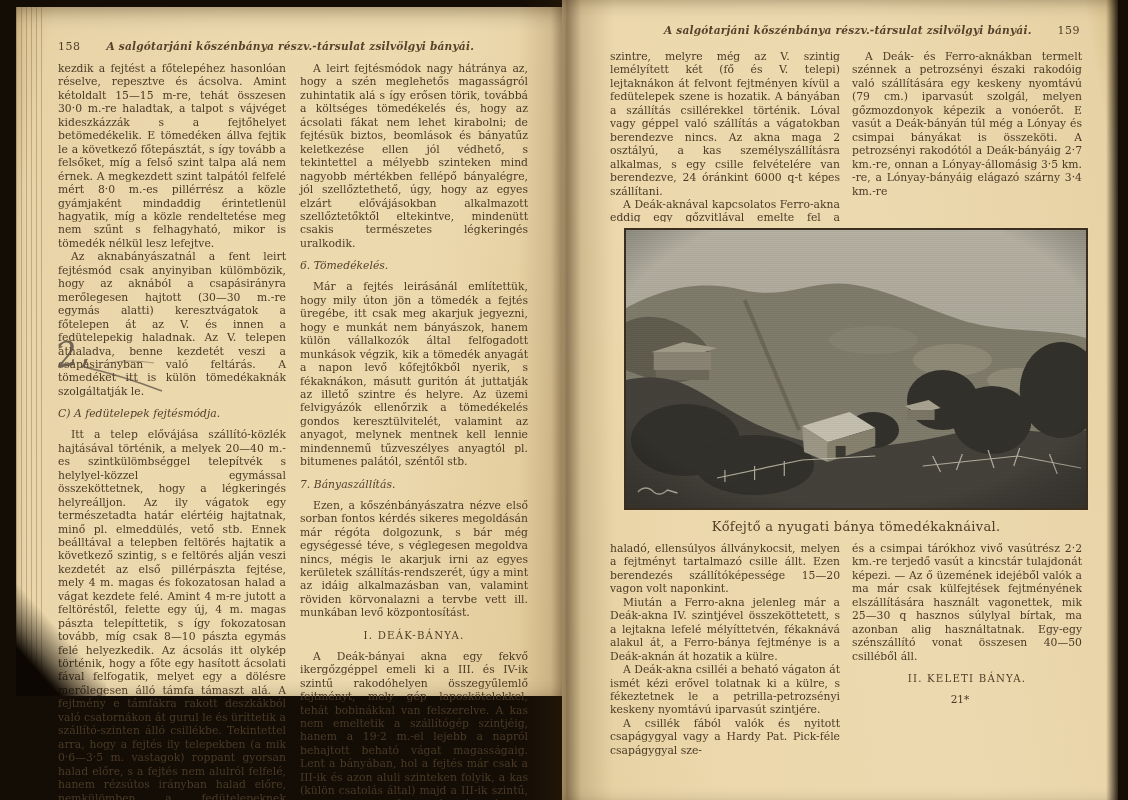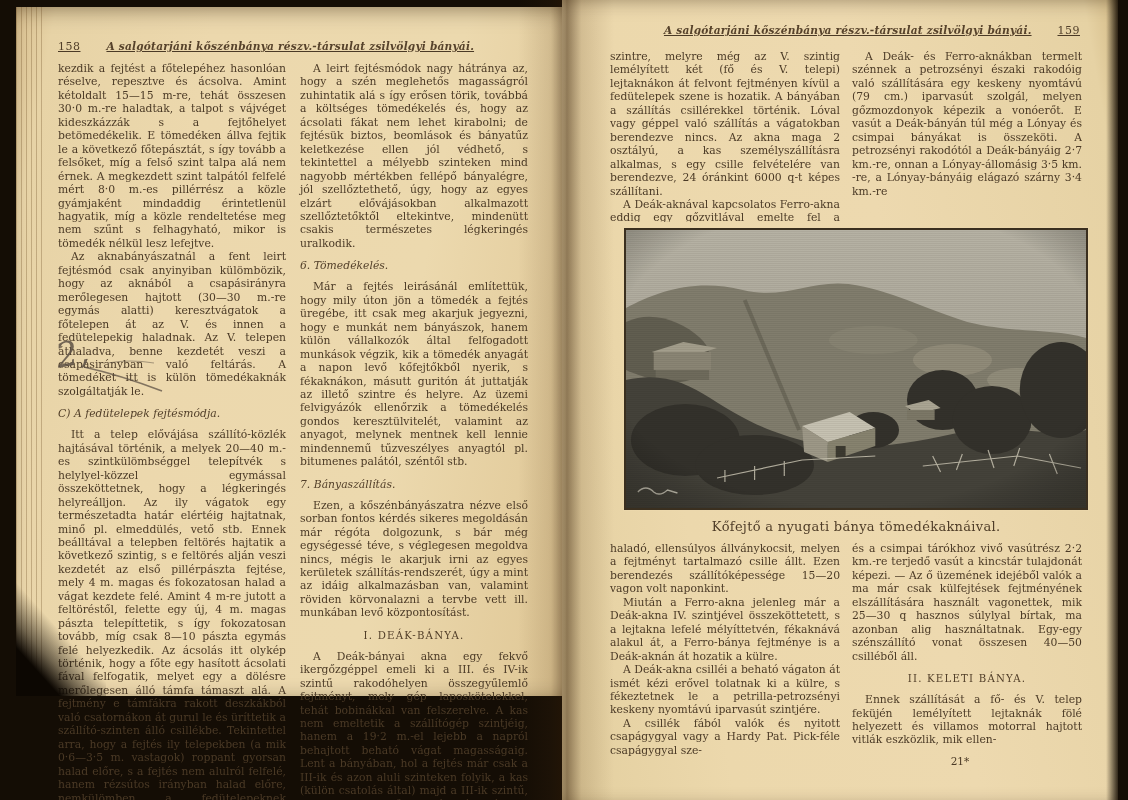--- a/index.html
+++ b/index.html
@@ -33,21 +33,21 @@
   }
   .gutter{
     position:absolute;left:518px;top:0;width:96px;height:800px;pointer-events:none;
     background:linear-gradient(90deg,rgba(80,50,18,0) 0%,rgba(80,50,18,.14) 34%,rgba(56,32,8,.42) 49%,rgba(56,32,8,.50) 51%,rgba(80,50,18,.16) 66%,rgba(80,50,18,0) 100%);
   }
   .right-edge{
     position:absolute;right:0;top:0;width:12px;height:100%;pointer-events:none;
     background:linear-gradient(270deg,rgba(18,10,2,.85),rgba(18,10,2,0));
   }
   
-  .running-head{position:absolute;left:0;right:0;display:flex;align-items:baseline;text-decoration:underline;}
+  .running-head{position:absolute;left:0;right:0;display:flex;align-items:baseline;}
   .page-left .running-head{top:33px;padding:0 34px 0 42px;}
   .page-right .running-head{top:24px;padding:0 38px 0 48px;}
   .pagenum{font-size:11px;letter-spacing:.5px;color:#503e29;}
   .run-title{flex:1;text-align:center;font-style:italic;font-weight:bold;font-size:10.6px;color:#56422b;letter-spacing:.2px;}
   
   .cols{position:absolute;display:flex;}
   .lp-cols{top:55px;left:42px;width:470px;gap:14px;}
   .rp-cols-top{top:50px;left:48px;width:472px;gap:12px;height:172px;overflow:hidden;}
   .rp-cols-bottom{top:542px;left:48px;width:472px;gap:12px;}
   .col{width:228px;}
@@ -223,21 +223,20 @@
     <div class="cols rp-cols-bottom">
       <div class="col">
         <p>haladó, ellensúlyos állványkocsit, melyen a fejtményt tartalmazó csille állt. Ezen berendezés szállítóképessége 15—20 vagon volt naponkint.</p>
         <p class="ind">Miután a Ferro-akna jelenleg már a Deák-akna IV. szintjével összeköttetett, s a lejtakna lefelé mélyíttetvén, fékaknává alakul át, a Ferro-bánya fejtménye is a Deák-aknán át hozatik a külre.</p>
         <p class="ind">A Deák-akna csilléi a beható vágaton át ismét kézi erővel tolatnak ki a külre, s fékeztetnek le a petrilla-petrozsényi keskeny nyomtávú iparvasút szintjére.</p>
         <p class="ind">A csillék fából valók és nyitott csapágygyal vagy a Hardy Pat. Pick-féle csapágygyal sze-</p>
       </div>
       <div class="col">
         <p>és a csimpai tárókhoz vivő vasútrész 2·2 km.-re terjedő vasút a kincstár tulajdonát képezi. — Az ő üzemének idejéből valók a ma már csak külfejtések fejtményének elszállítására használt vagonettek, mik 25—30 q hasznos súlylyal bírtak, ma azonban alig használtatnak. Egy-egy szénszállító vonat összesen 40—50 csilléből áll.</p>
         <div class="sub-head">II. KELETI BÁNYA.</div>
-        <p class="ind">Ennek szállítását a fő- és V. telep feküjén lemélyített lejtaknák fölé helyezett és villamos motorral hajtott vitlák eszközlik, mik ellen-</p>
         <div class="sig-mark">21*</div>
       </div>
     </div>
 
     <div class="right-edge"></div>
   </div>
 
   <div class="gutter"></div>
 </div>
 

